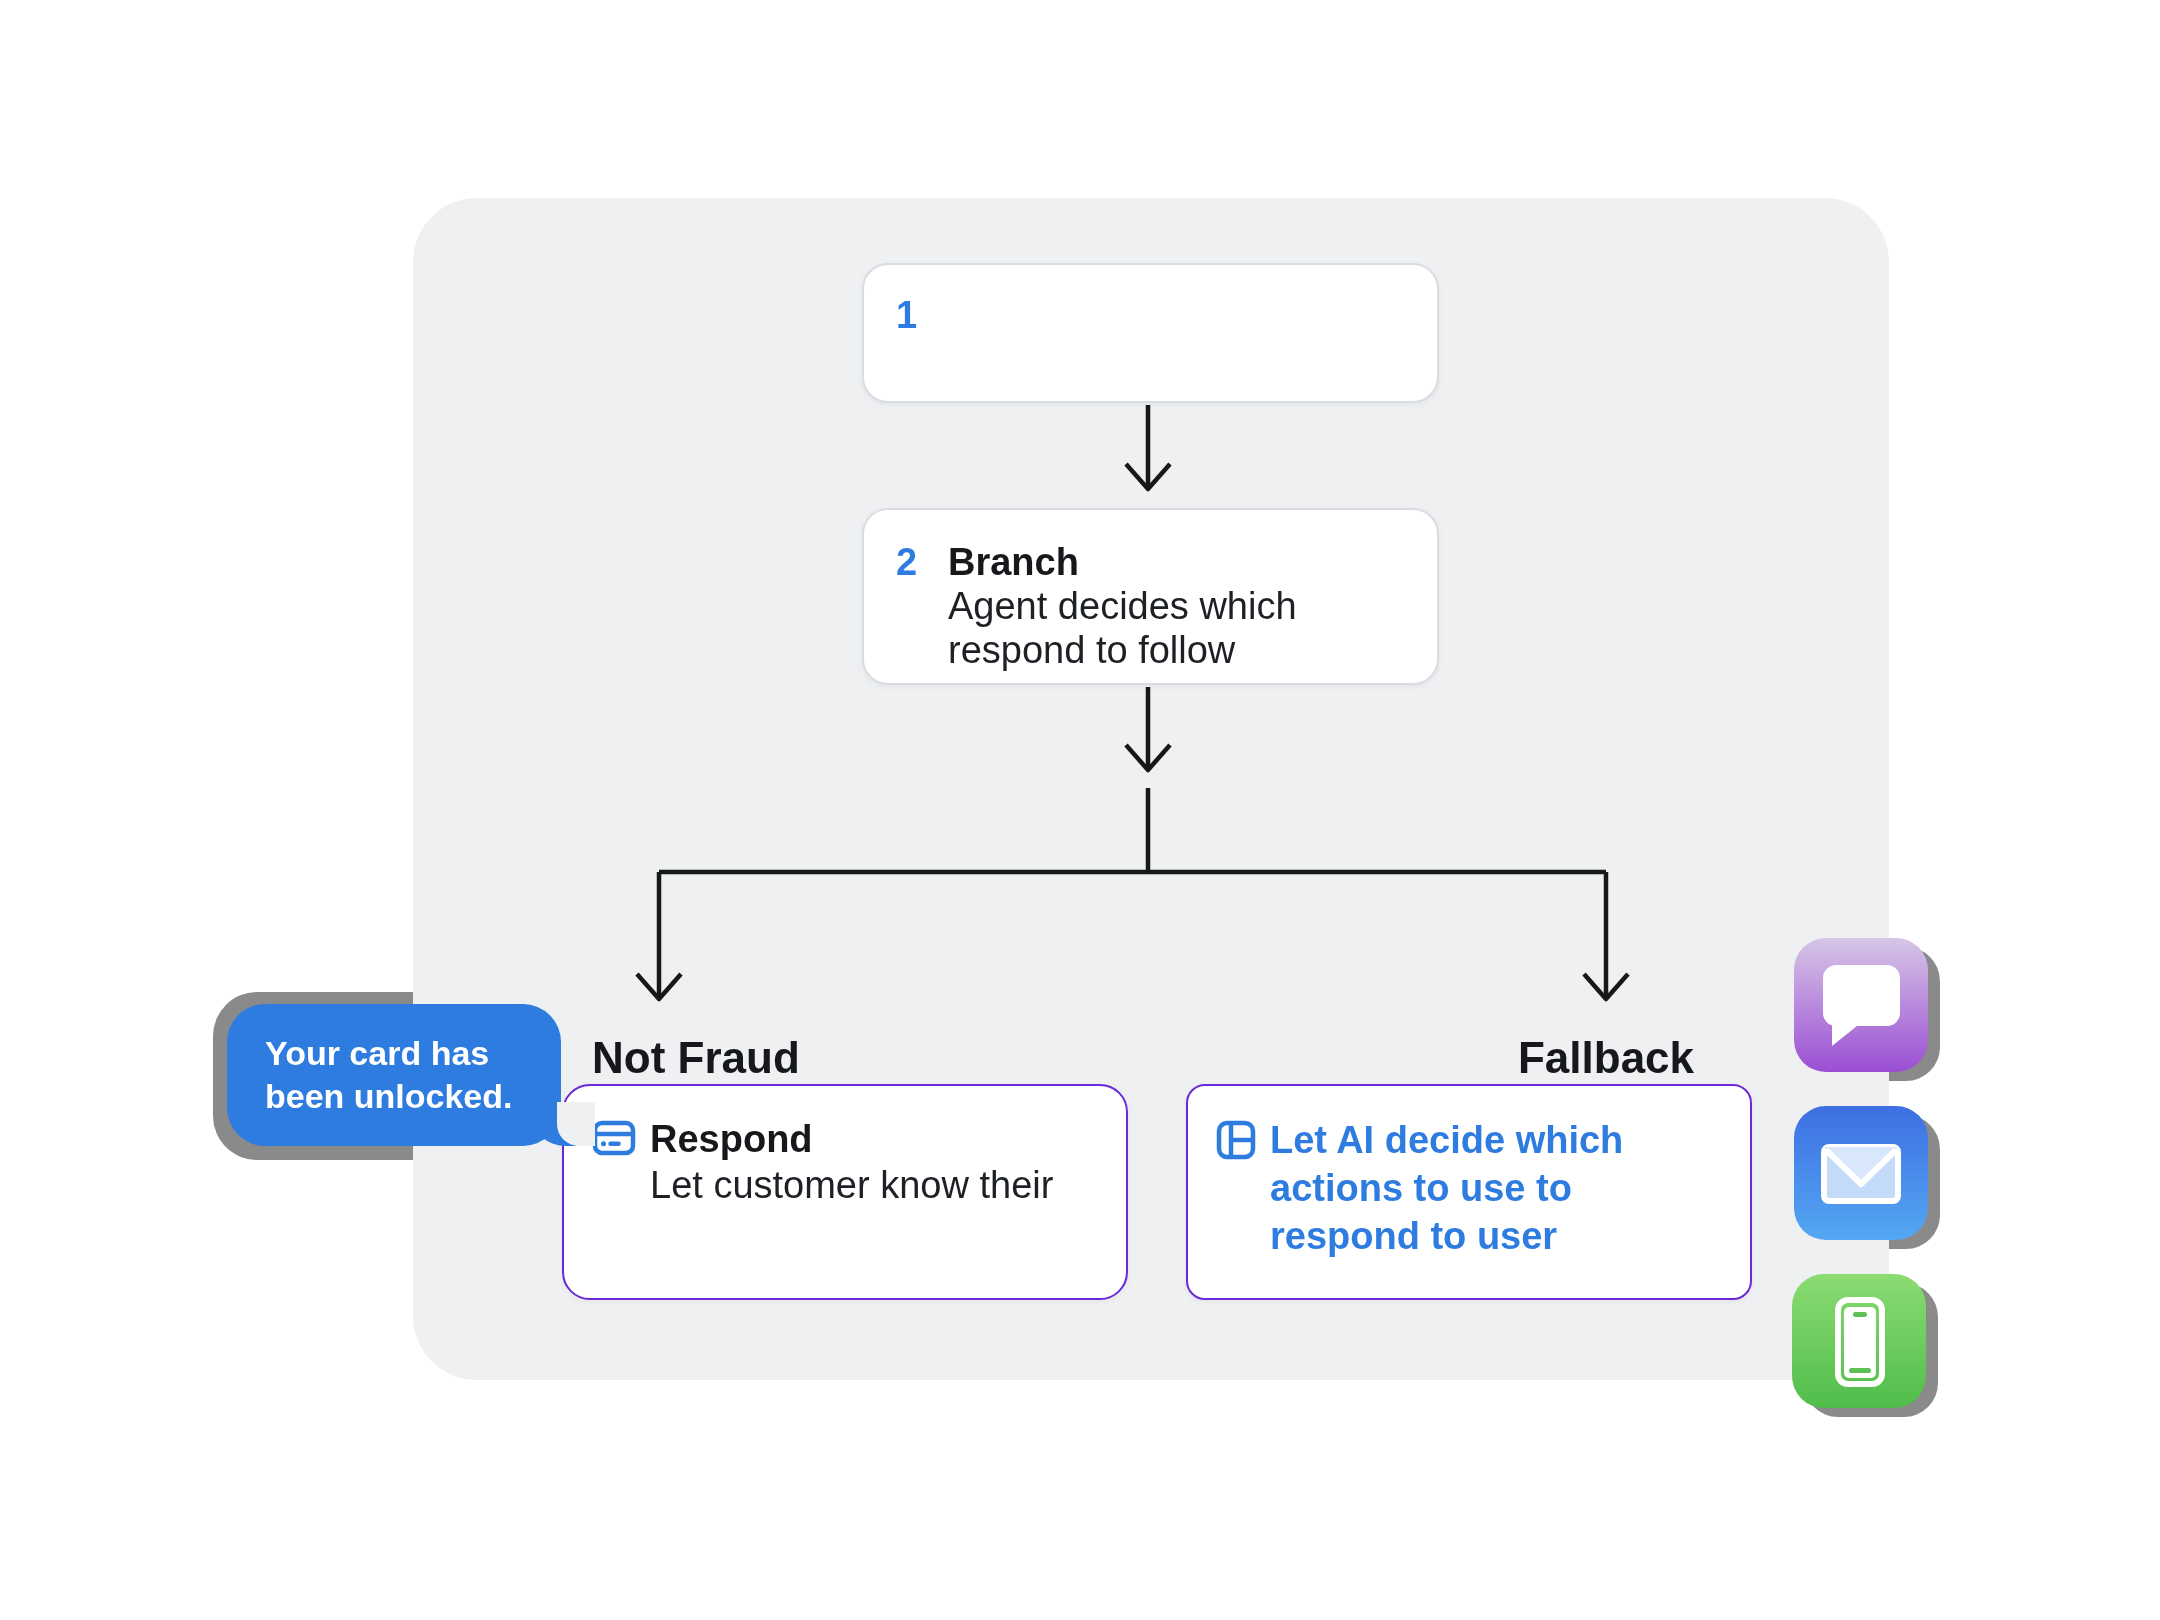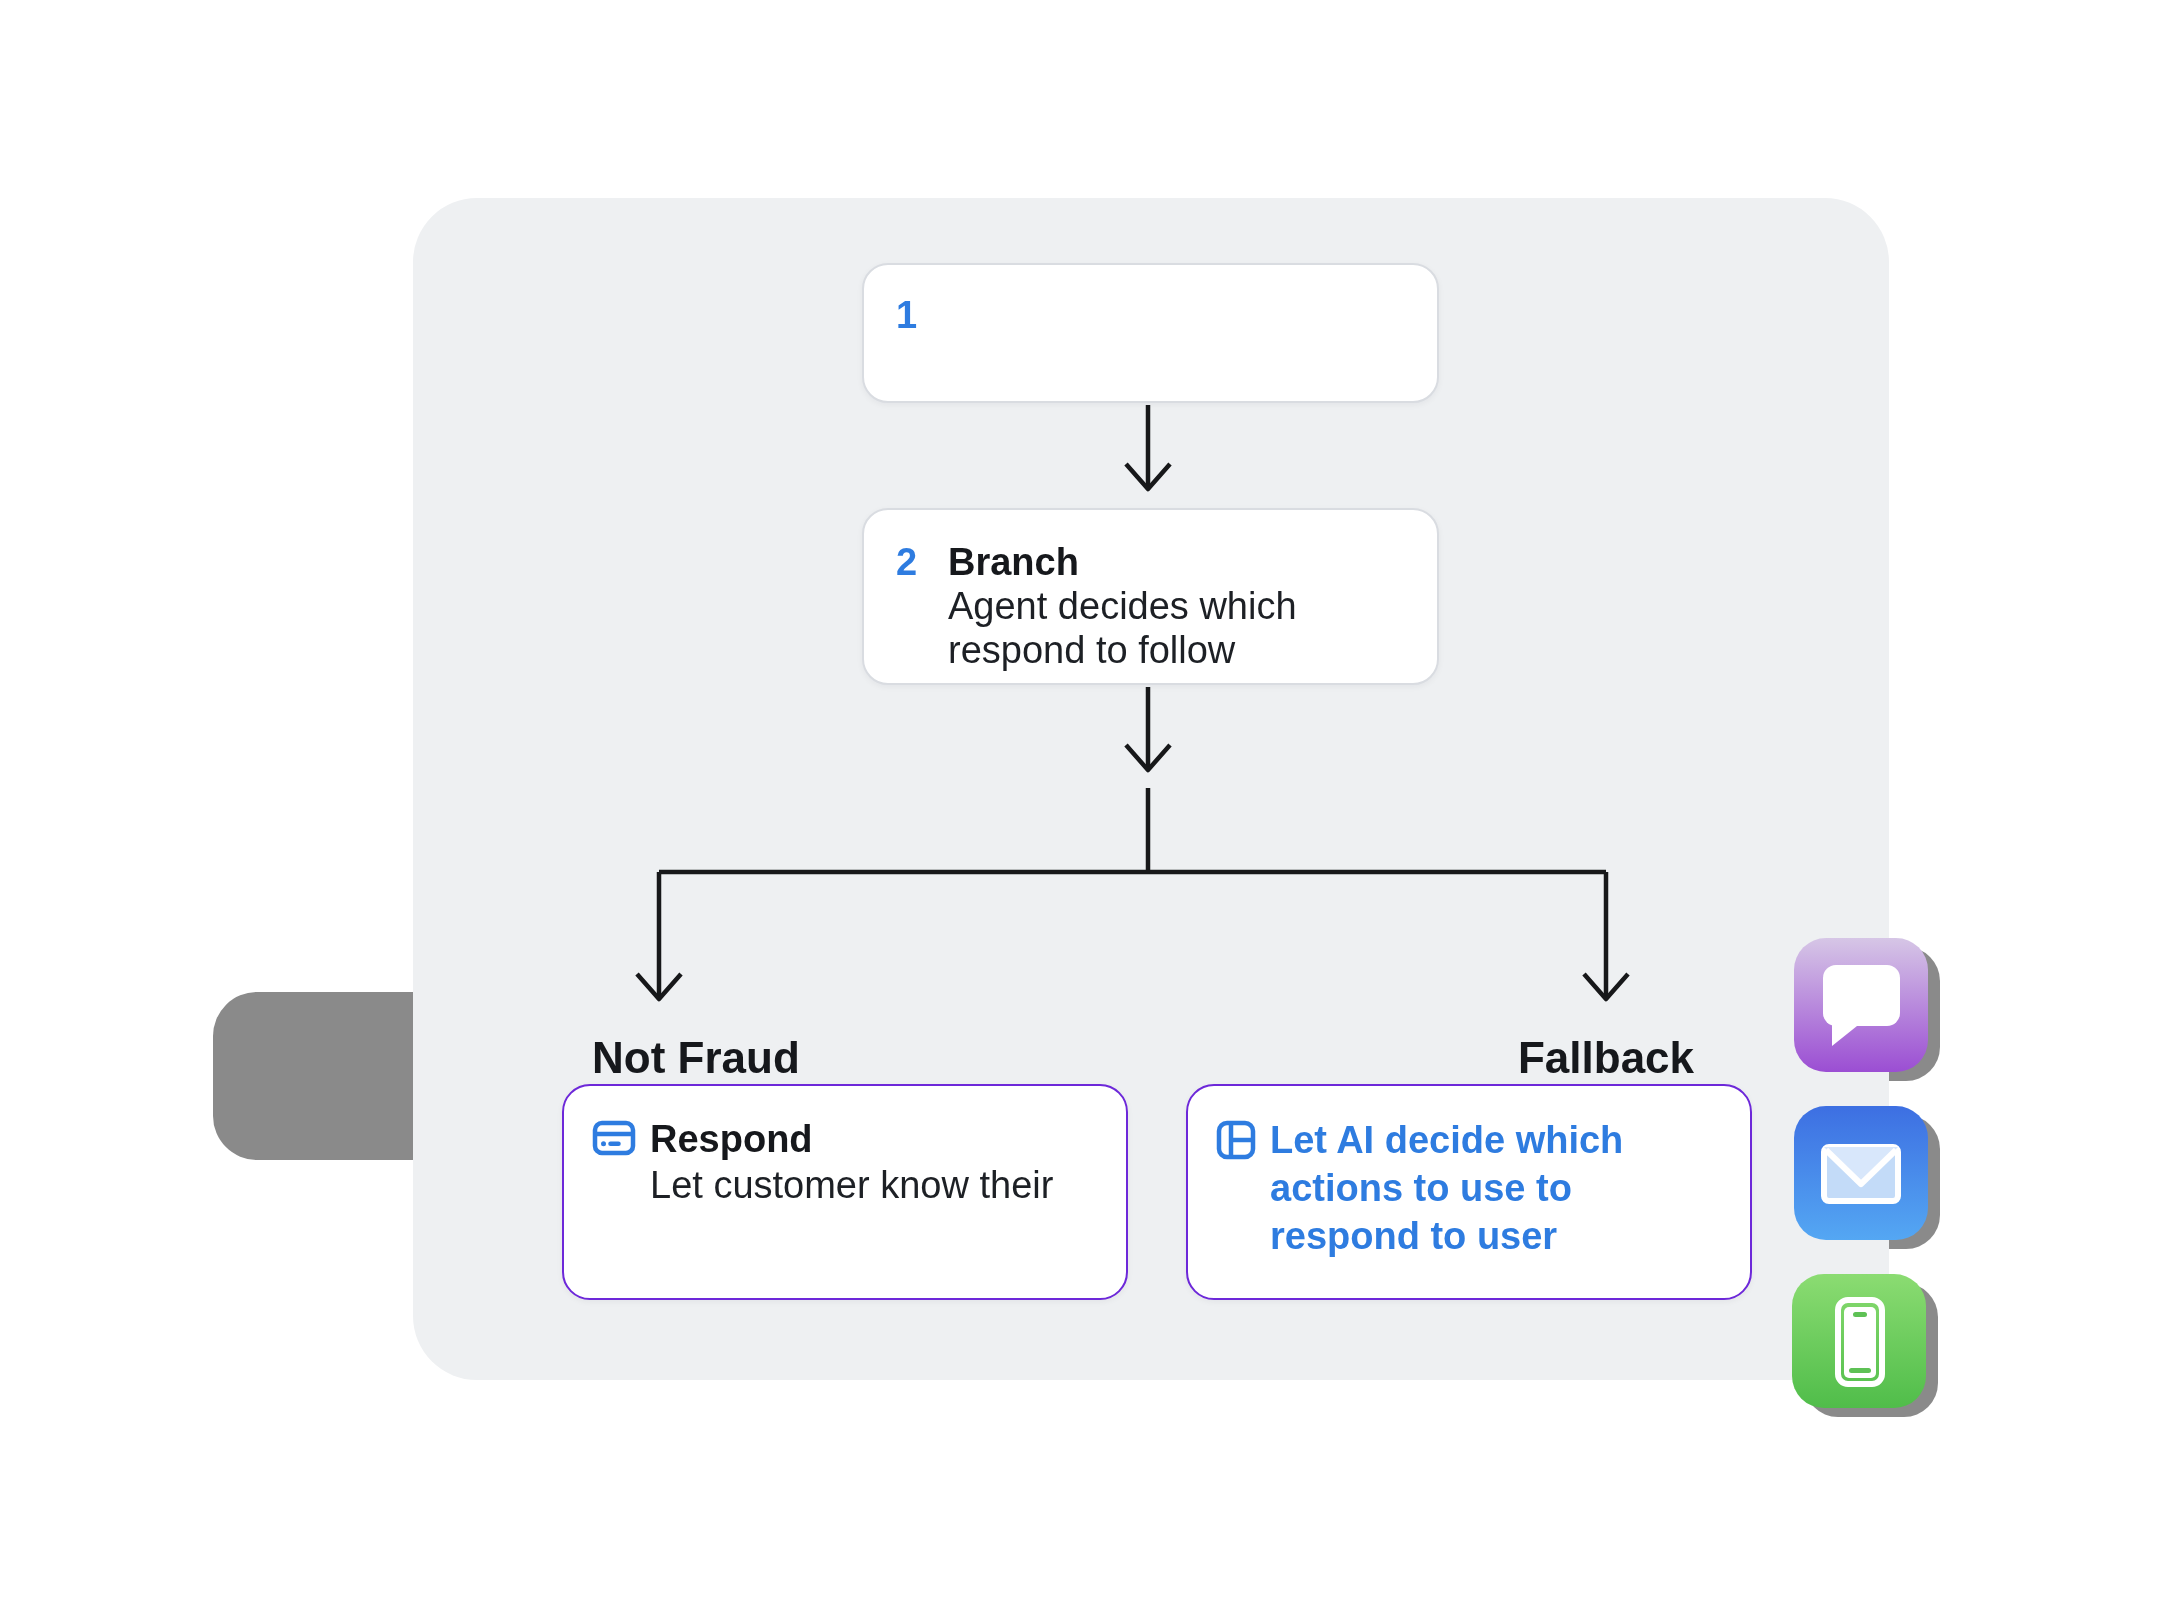--- a/index.html
+++ b/index.html
@@ -35,21 +35,21 @@
   #label-fallback { left:1456px; top:1033px; width:300px; text-align:center; }
 
   
   .action-card { position:absolute; background:#ffffff; border:2px solid #6d28d9; border-radius:28px;
                  box-shadow:0 2px 6px rgba(16,24,40,0.05); }
   .action-card .inner { display:flex; gap:14px; padding:30px 24px 0 28px; }
   .card-icon { flex:0 0 auto; margin-top:4px; }
   #card-respond { left:562px; top:1084px; width:566px; height:216px; }
   #card-respond .title { font-weight:bold; font-size:38px; line-height:46px; color:#16181c; }
   #card-respond .desc { font-size:38px; line-height:47px; color:#1d2025; }
-  #card-fallback { left:1186px; top:1084px; width:566px; height:216px; }
+  #card-fallback { left:1186px; top:1084px; width:566px; height:216px;border-radius:19px; }
   #card-fallback .blue-text { font-weight:bold; font-size:38px; line-height:48px; color:#2e7ce0; }
 
   
   .chat-bubble { position:absolute; left:227px; top:1004px; width:334px; height:142px;
                  background:#2e7ce0; border-radius:38px; color:#fff; font-weight:bold;
                  font-size:34px; line-height:43px; padding:28px 30px 0 38px; }
   .chat-bubble::before { content:""; position:absolute; bottom:0; right:-15px; width:44px; height:44px;
                  background:#2e7ce0; border-bottom-left-radius:34px 30px; }
   .chat-bubble::after { content:""; position:absolute; bottom:0; right:-34px; width:38px; height:44px;
                  background:#eef0f2; border-bottom-left-radius:22px; }
@@ -146,20 +146,23 @@
         </svg>
       </span>
       <div class="blue-text">
         <span class="line">Let AI decide which</span>
         <span class="line">actions to use to</span>
         <span class="line">respond to user</span>
       </div>
     </div>
   </div>
 
+  <div class="chat-bubble">
+    <span>Your card has been unlocked.</span>
+  </div>
 
   <div class="app-icon" id="icon-messages">
     <svg width="134" height="134" viewBox="0 0 134 134">
       <rect x="29" y="27" width="77" height="61" rx="13" fill="#ffffff"></rect>
       <path d="M38 78 L38 108 L68 84 Z" fill="#ffffff"></path>
     </svg>
   </div>
   <div class="app-icon" id="icon-mail">
     <svg width="134" height="134" viewBox="0 0 134 134">
       <rect x="30" y="41" width="74" height="54" rx="5" fill="#c3dbf8" stroke="#ffffff" stroke-width="6"></rect>

